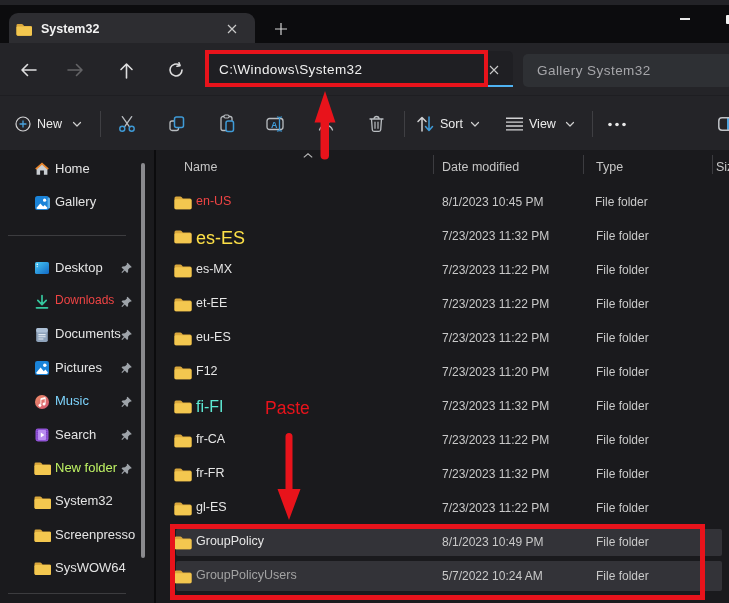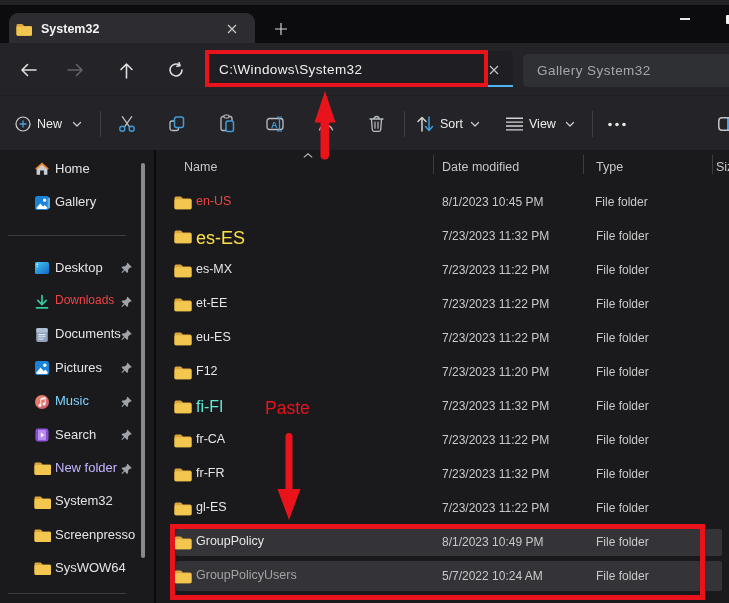--- a/index.html
+++ b/index.html
@@ -289,21 +289,21 @@
     <svg width="11.5" height="11.5" viewBox="0 0 13 13">
 <path d="M7.4 0.9 L12.1 5.6 L11.2 6.5 L10.3 6.3 L8.1 8.5 L8 11.3 L6.9 12.4 L4.2 9.7 L1.4 12.5 L0.5 11.6 L3.3 8.8 L0.6 6.1 L1.7 5 L4.5 4.9 L6.7 2.7 L6.5 1.8 Z" fill="#9ea3a9"></path>
 </svg>
   </div>
 <div class="abs" style="left:33.5px;top:461.2px;width:17.5px;height:14.6px">
     <svg width="17.5" height="14.6" viewBox="0 0 18 15">
 <path d="M0.5 3 Q0.5 1.5 2 1.5 L6.2 1.5 Q7.2 1.5 7.8 2.3 L8.8 3.6 L16 3.6 Q17.5 3.6 17.5 5.1 L17.5 12.8 Q17.5 14.3 16 14.3 L2 14.3 Q0.5 14.3 0.5 12.8 Z" fill="#d9a73c"></path>
 <path d="M0.5 5.4 Q0.5 4.2 1.8 4.2 L16.2 4.2 Q17.5 4.2 17.5 5.4 L17.5 12.8 Q17.5 14.3 16 14.3 L2 14.3 Q0.5 14.3 0.5 12.8 Z" fill="#f3c74f"></path>
 </svg>
   </div>
-<div class="txt" style="left:55px;top:460.0px;font-size:13px;color:#c4b5fd">New folder</div>
+<div class="txt" style="left:55px;top:460.0px;font-size:13px;color:#bef264">New folder</div>
 <div class="abs" style="left:120.5px;top:462.5px;width:12px;height:12px">
     <svg width="11.5" height="11.5" viewBox="0 0 13 13">
 <path d="M7.4 0.9 L12.1 5.6 L11.2 6.5 L10.3 6.3 L8.1 8.5 L8 11.3 L6.9 12.4 L4.2 9.7 L1.4 12.5 L0.5 11.6 L3.3 8.8 L0.6 6.1 L1.7 5 L4.5 4.9 L6.7 2.7 L6.5 1.8 Z" fill="#9ea3a9"></path>
 </svg>
   </div>
 <div class="abs" style="left:33.5px;top:494.6px;width:17.5px;height:14.6px">
     <svg width="17.5" height="14.6" viewBox="0 0 18 15">
 <path d="M0.5 3 Q0.5 1.5 2 1.5 L6.2 1.5 Q7.2 1.5 7.8 2.3 L8.8 3.6 L16 3.6 Q17.5 3.6 17.5 5.1 L17.5 12.8 Q17.5 14.3 16 14.3 L2 14.3 Q0.5 14.3 0.5 12.8 Z" fill="#d9a73c"></path>
 <path d="M0.5 5.4 Q0.5 4.2 1.8 4.2 L16.2 4.2 Q17.5 4.2 17.5 5.4 L17.5 12.8 Q17.5 14.3 16 14.3 L2 14.3 Q0.5 14.3 0.5 12.8 Z" fill="#f3c74f"></path>
 </svg>

